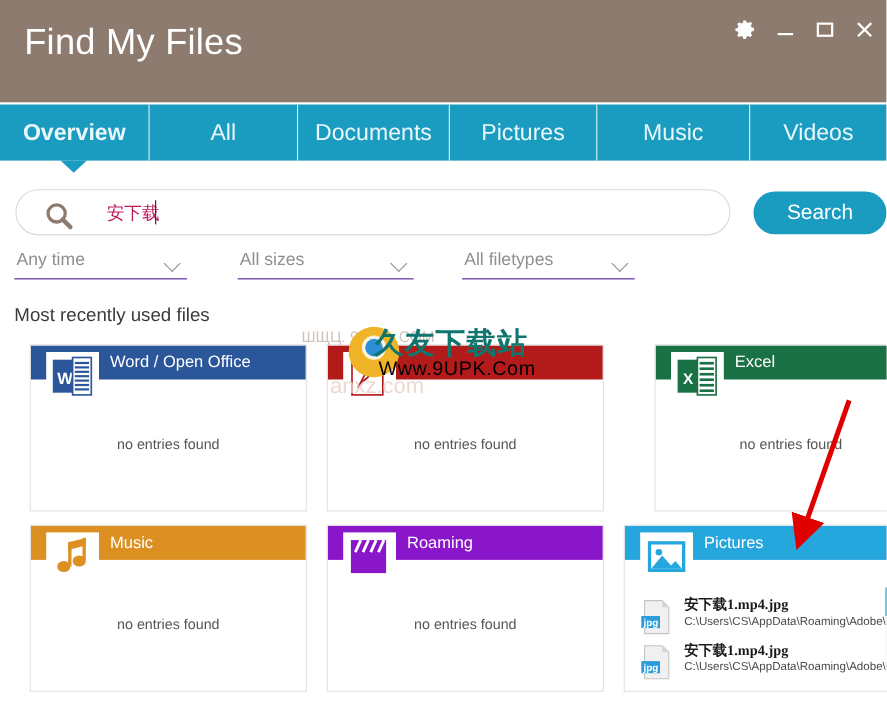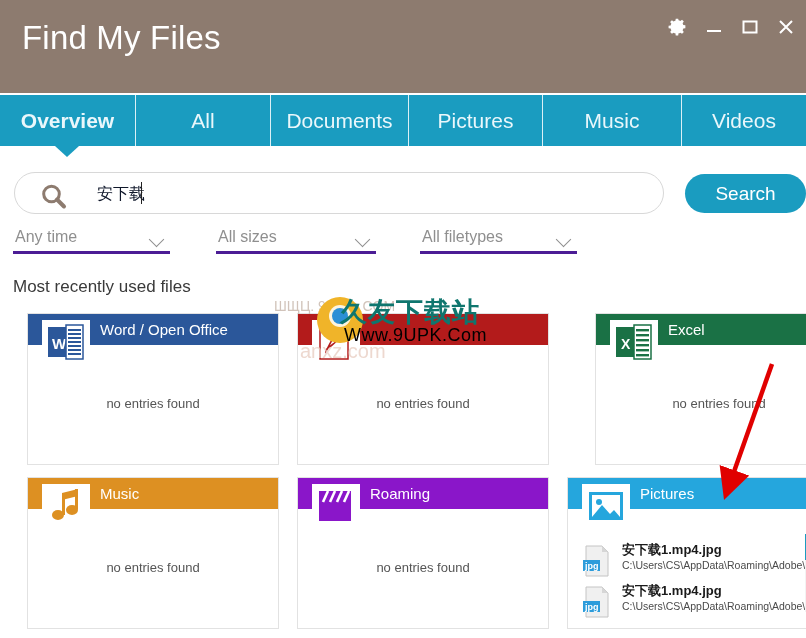--- a/index.html
+++ b/index.html
@@ -53,37 +53,37 @@
 
   
   .searchbox {
     position:absolute; left:14px; top:172px; width:650px; height:42px;
     border:1px solid #d8d8d8; border-radius:21px; background:#fff;
   }
   .search-icon { position:absolute; left:24px; top:9px; }
   .search-input {
     position:absolute; left:82px; top:0; width:550px; height:42px;
     border:none; outline:none; background:transparent;
-    font-size:16px; color:#0f172a;
+    font-size:16px; color:#be185d;
     font-family:"Liberation Sans", sans-serif;
   }
   .caret {
     position:absolute; left:141px; top:182px; width:1px; height:22px; background:#222;
   }
   .search-btn {
     position:absolute; left:685px; top:174px; width:121px; height:39px;
     background:#1a9cc0; border:none; border-radius:20px;
     color:#ffffff; font-size:19px; font-weight:300; cursor:pointer;
     font-family:"Liberation Sans", sans-serif;
   }
 
   
   .filter {
     position:absolute; top:228px; height:26px;
-    border-bottom:3px solid #4c1d95;
+    border-bottom:1px solid #4c1d95;
     cursor:pointer;
   }
   .filter .flabel {
     position:absolute; left:2px; top:0;
     font-size:16px; color:#8f8f8f; font-weight:300;
     font-family:"Liberation Sans", sans-serif;
   }
   .filter .chev {
     position:absolute; right:8px; top:6px;
     width:11px; height:11px;
@@ -127,21 +127,21 @@
 
   
   .file-row {
     position:absolute; left:10px; width:218px; height:40px; cursor:pointer;
   }
   .file-icon { position:absolute; left:2px; top:3px; }
   .file-name {
     position:absolute; left:44px; top:0;
     font-size:13px; font-weight:bold; color:#1a1a1a;
     white-space:nowrap;
-    font-family:Liberation Sans, sans-serif;
+    font-family:Liberation Serif, serif;
   }
   .file-path {
     position:absolute; left:44px; top:18px;
     font-size:10.5px; color:#4a4a4a; white-space:nowrap;
     font-family:"Liberation Sans", sans-serif;
   }
   .vscroll {
     position:absolute; right:2px; top:56px; width:11px; height:78px;
     background:#f3f3f3; cursor:pointer;
   }

